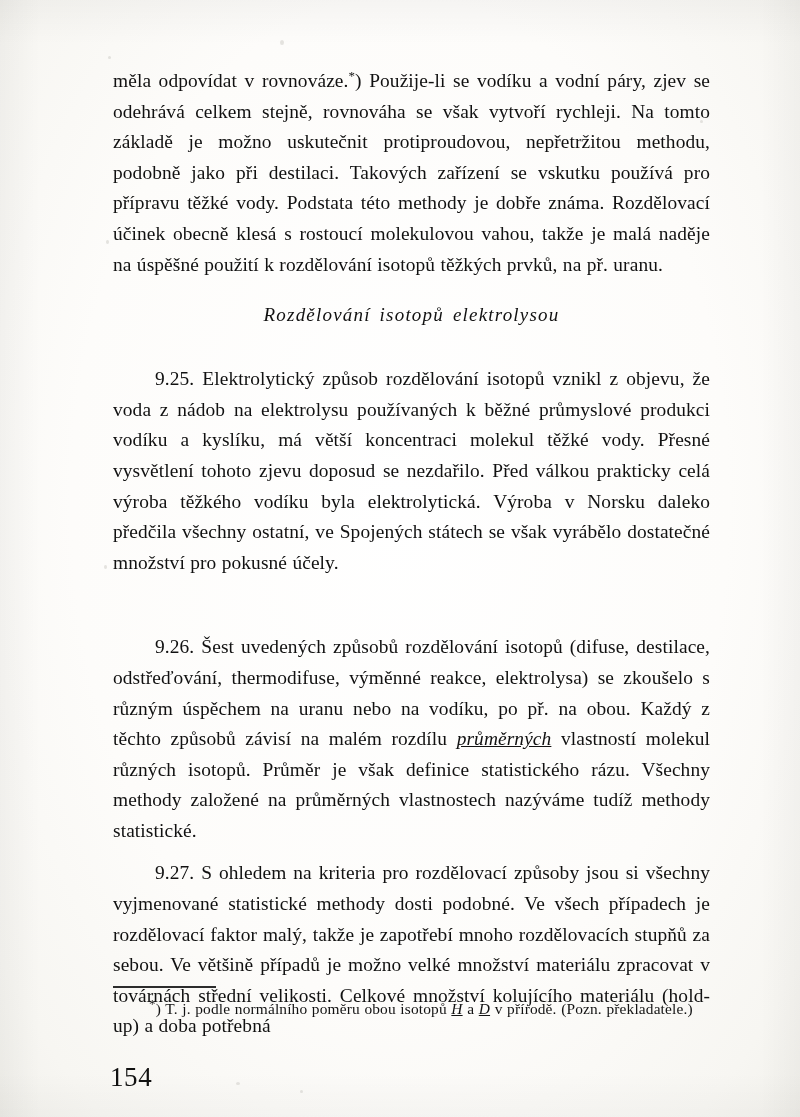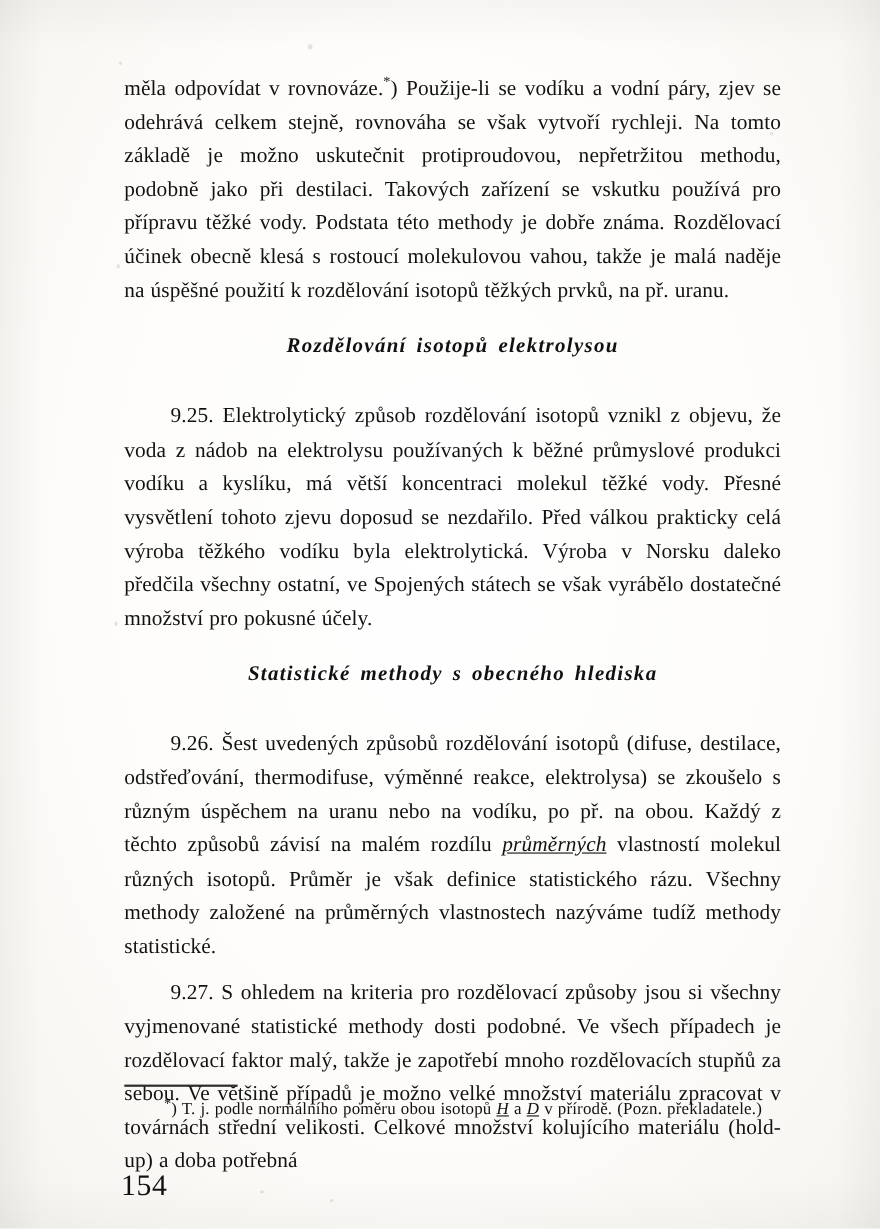--- a/index.html
+++ b/index.html
@@ -59,21 +59,21 @@
     word-spacing: 0.4px;
   }
   p.body-par.indent {
     text-indent: 42px;
     margin-top: 12px;
   }
 
   h2.section-head {
     margin: 0;
     font-style: italic;
-    font-weight: bold;
+    font-weight: normal;
     text-align: center;
     font-size: 19px;
     line-height: 30px;
     letter-spacing: 1.2px;
     word-spacing: 3px;
   }
 
   .sp-before-head { height: 20px; }
   .sp-after-head  { height: 22px; }
 
@@ -134,21 +134,20 @@
 
     <p class="body-par"><span>měla odpovídat v rovnováze.</span><span class="sup-ast">*</span><span>) Použije-li se vodíku a vodní páry, zjev se odehrává celkem stejně, rovnováha se však vytvoří rychleji. Na tomto základě je možno uskutečnit protiproudovou, nepřetržitou methodu, podobně jako při destilaci. Takových zařízení se vskutku používá pro přípravu těžké vody. Podstata této methody je dobře známa. Rozdělovací účinek obecně klesá s rostoucí molekulovou vahou, takže je malá naděje na úspěšné použití k rozdělování isotopů těžkých prvků, na př. uranu.</span></p>
 
     <div class="sp-before-head"></div>
     <h2 class="section-head">Rozdělování isotopů elektrolysou</h2>
     <div class="sp-after-head"></div>
 
     <p class="body-par indent"><span>9.25.</span>&nbsp;<span>Elektrolytický způsob rozdělování isotopů vznikl z objevu, že voda z nádob na elektrolysu používaných k běžné průmyslové produkci vodíku a kyslíku, má větší koncentraci molekul těžké vody. Přesné vysvětlení tohoto zjevu doposud se nezdařilo. Před válkou prakticky celá výroba těžkého vodíku byla elektrolytická. Výroba v Norsku daleko předčila všechny ostatní, ve Spojených státech se však vyrábělo dostatečné množství pro pokusné účely.</span></p>
 
     <div class="sp-before-head"></div>
-    <h2 class="section-head">Statistické methody s obecného hlediska</h2>
     <div class="sp-after-head"></div>
 
     <p class="body-par indent"><span>9.26.</span>&nbsp;<span>Šest uvedených způsobů rozdělování isotopů (difuse, destilace, odstřeďování, thermodifuse, výměnné reakce, elektrolysa) se zkoušelo s různým úspěchem na uranu nebo na vodíku, po př. na obou. Každý z těchto způsobů závisí na malém rozdílu </span><i>průměrných</i><span> vlastností molekul různých isotopů. Průměr je však definice statistického rázu. Všechny methody založené na průměrných vlastnostech nazýváme tudíž methody statistické.</span></p>
 
     <p class="body-par indent"><span>9.27.</span>&nbsp;<span>S ohledem na kriteria pro rozdělovací způsoby jsou si všechny vyjmenované statistické methody dosti podobné. Ve všech případech je rozdělovací faktor malý, takže je zapotřebí mnoho rozdělovacích stupňů za sebou. Ve většině případů je možno velké množství materiálu zpracovat v továrnách střední velikosti. Celkové množství kolujícího materiálu (hold-up) a doba potřebná</span></p>
 
   </div>
 
   <div class="footnote-wrap">
     <div class="fn-rule"></div>

